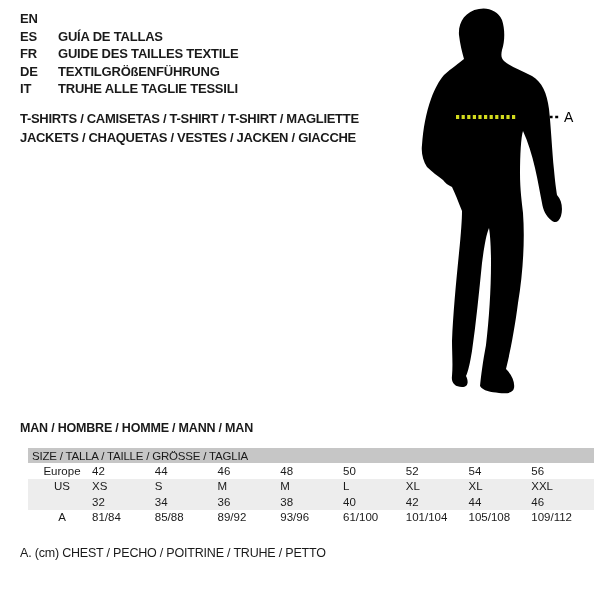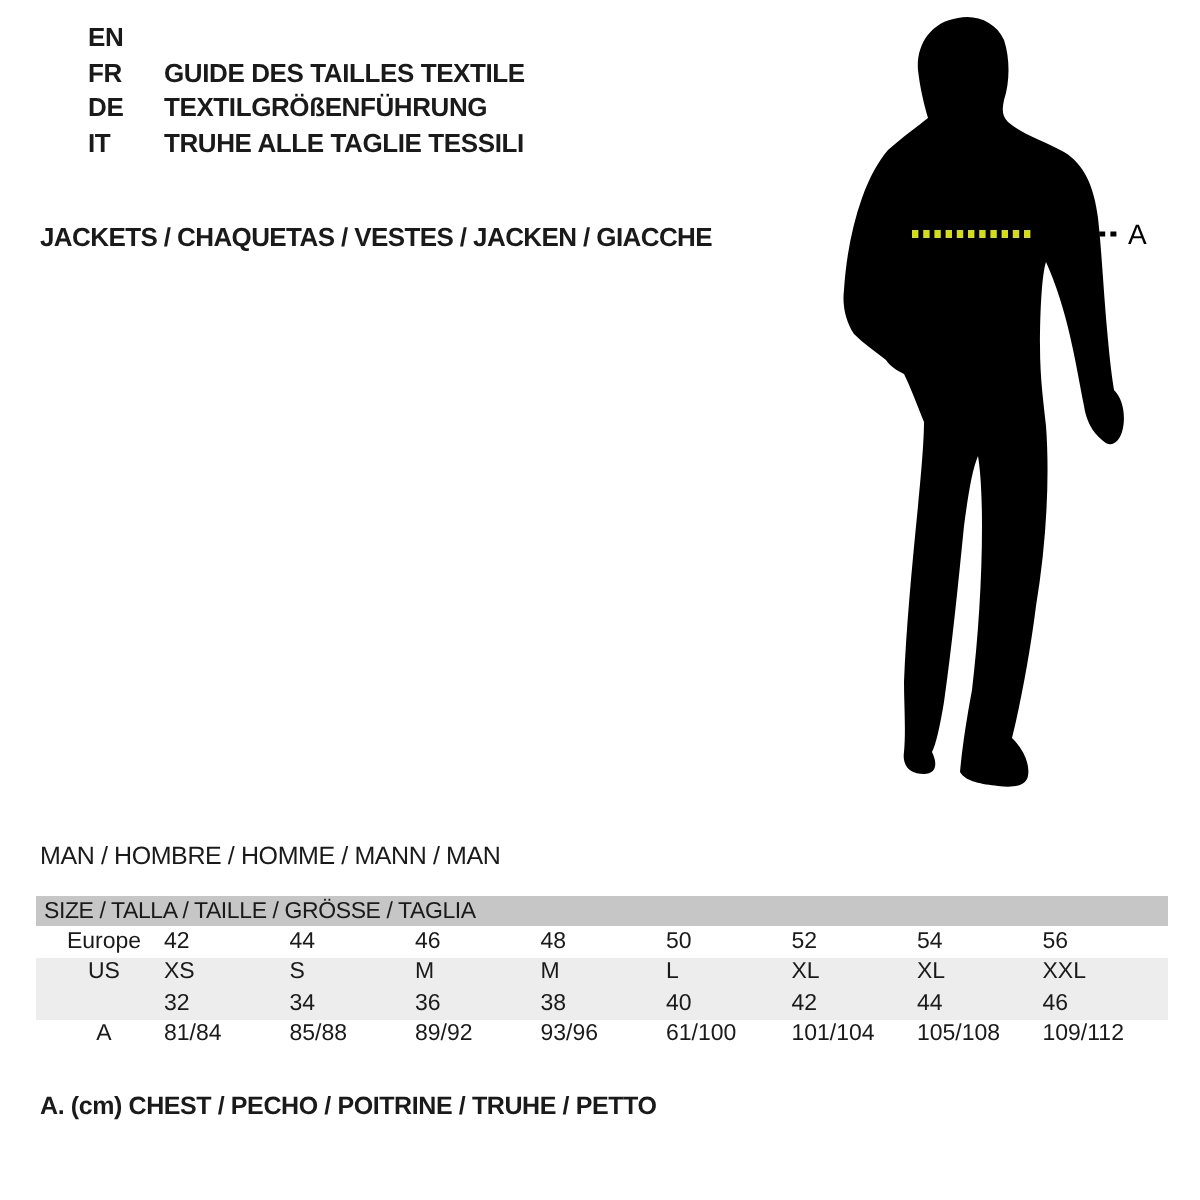--- a/index.html
+++ b/index.html
@@ -2,60 +2,65 @@
 <html style="--header-bg: #c6c6c6; --alt-row-bg: #ededed;"><head>
 <meta charset="utf-8">
 <style>
   html,body{margin:0;padding:0;}
   body{
     width:600px;height:600px;position:relative;background:#ffffff;
     font-family:"Liberation Sans",sans-serif;color:#1a1a1a;overflow:hidden;
   }
   
   .lang-block{position:absolute;left:20px;top:10px;}
-  .lang-row{display:flex;line-height:17.5px;font-size:13px;font-weight:bold;letter-spacing:-0.2px;margin-left:24px;}
+  .lang-row{display:flex;line-height:17.5px;font-size:13px;font-weight:bold;letter-spacing:-0.2px;}
   .lang-code{width:38px;}
   
   .categories{position:absolute;left:20px;top:109px;font-size:13px;font-weight:bold;letter-spacing:-0.3px;line-height:19px;}
   
   .figure-wrap{position:absolute;left:395px;top:5px;width:200px;height:400px;}
   
-  .section-title{position:absolute;left:20px;top:421px;font-size:12.5px;font-weight:normal;letter-spacing:-0.2px;}
+  .section-title{position:absolute;left:20px;top:421px;font-size:12.5px;font-weight:bold;letter-spacing:-0.2px;}
   
-  .size-table{position:absolute;left:18px;top:448px;width:566px;font-size:11.5px;}
+  .size-table{position:absolute;left:28px;top:448px;width:566px;font-size:11.5px;}
   .thead{background:var(--header-bg,#c6c6c6);height:15px;display:flex;align-items:center;padding-left:4px;letter-spacing:-0.2px;}
   .trow{display:grid;grid-template-columns:64px repeat(8,1fr);height:15.5px;align-items:center;}
   .trow.shaded{background:var(--alt-row-bg,#ededed);}
   .cell{text-align:left;white-space:nowrap;}
   .cell.label{text-align:center;padding-left:4px;}
   
-  .footnote{position:absolute;left:20px;top:546px;font-size:12.5px;font-weight:bold;letter-spacing:-0.2px;}
+  .footnote{position:absolute;left:20px;top:546px;font-size:12.5px;font-weight:normal;letter-spacing:-0.2px;}
 </style>
 </head>
 <body>
 
 <div class="lang-block">
   <div class="lang-row">
     <span class="lang-code">EN</span>
+  </div>
+  <div class="lang-row">
+    <span class="lang-code">ES</span>
+    <span>GUÍA DE TALLAS</span>
   </div>
   <div class="lang-row">
     <span class="lang-code">FR</span>
     <span>GUIDE DES TAILLES TEXTILE</span>
   </div>
   <div class="lang-row">
     <span class="lang-code">DE</span>
     <span>TEXTILGRÖßENFÜHRUNG</span>
   </div>
   <div class="lang-row">
     <span class="lang-code">IT</span>
     <span>TRUHE ALLE TAGLIE TESSILI</span>
   </div>
 </div>
 
 <div class="categories">
+  <div>T-SHIRTS / CAMISETAS / T-SHIRT / T-SHIRT / MAGLIETTE</div>
   <div>JACKETS / CHAQUETAS / VESTES / JACKEN / GIACCHE</div>
 </div>
 
 <div class="figure-wrap">
   <svg width="200" height="400" viewBox="0 0 200 400" xmlns="http://www.w3.org/2000/svg">
     <path d="M84,4
          C93,2 103,6 107,15
          C110,24 110,36 107,45
          C106,50 106,53 109,56
          C116,62 126,65 137,71

